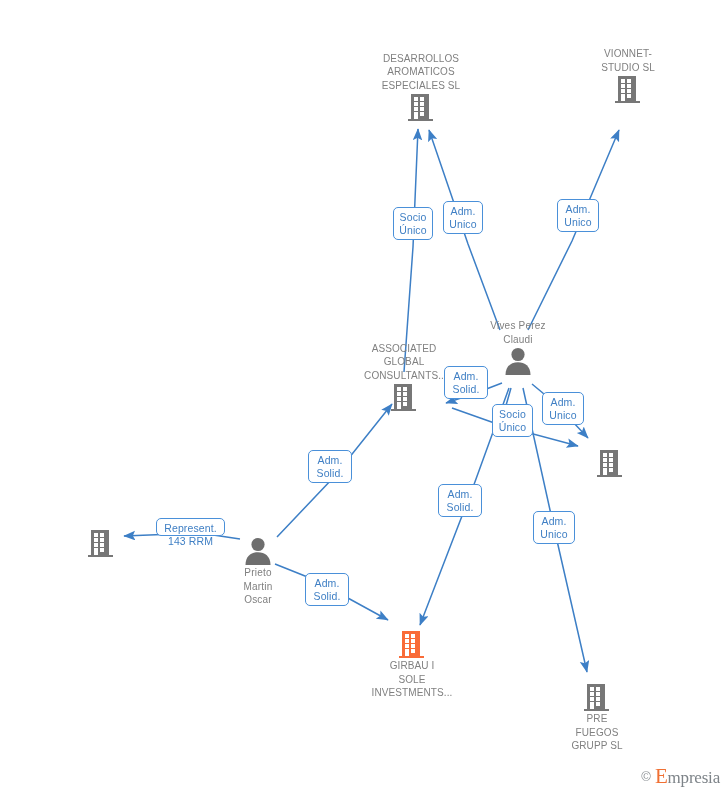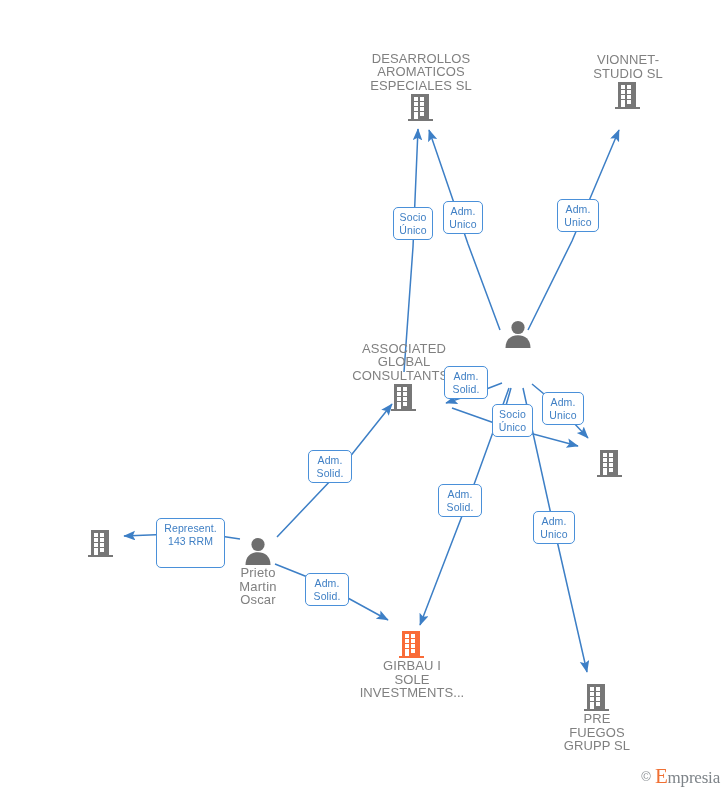--- a/index.html
+++ b/index.html
@@ -27,21 +27,21 @@
     pointer-events: none;
   }
   .node {
     position: absolute;
     width: 120px;
     margin-left: -60px;
     text-align: center;
     pointer-events: auto;
   }
   .node-label {
-    font-size: 13px;
+    font-size: 10px;
     line-height: 13.5px;
     color: #808080;
     letter-spacing: 0.1px;
     white-space: pre-line;
   }
   .node-label.person {
     color: #808080;
     letter-spacing: 0.2px;
   }
   .node-icon {
@@ -130,21 +130,21 @@
             <rect x="13" y="5" width="4" height="4" fill="#ffffff"></rect>
             <rect x="7" y="10" width="4" height="4" fill="#ffffff"></rect>
             <rect x="13" y="10" width="4" height="4" fill="#ffffff"></rect>
             <rect x="7" y="15" width="4" height="4" fill="#ffffff"></rect>
             <rect x="13" y="15" width="4" height="4" fill="#ffffff"></rect>
             <rect x="7" y="20" width="4" height="7" fill="#ffffff"></rect>
             <rect x="13" y="20" width="4" height="4" fill="#ffffff"></rect>
           </svg>
         </span>
       </div>
-      <div class="node company" style="top: 53px; left: 628px;">
+      <div class="node company" style="top: 47px; left: 628px;">
         <div class="node-label">VIONNET-
 STUDIO  SL</div>
         <span class="node-icon">
           <svg width="28" height="30" viewBox="0 0 28 30">
             <path d="M4 2 h18 v25 h4 v2 H1 v-2 h3 Z" fill="#777777"></path>
             <rect x="7" y="5" width="4" height="4" fill="#ffffff"></rect>
             <rect x="13" y="5" width="4" height="4" fill="#ffffff"></rect>
             <rect x="7" y="10" width="4" height="4" fill="#ffffff"></rect>
             <rect x="13" y="10" width="4" height="4" fill="#ffffff"></rect>
             <rect x="7" y="15" width="4" height="4" fill="#ffffff"></rect>
@@ -166,20 +166,22 @@
             <rect x="7" y="10" width="4" height="4" fill="#ffffff"></rect>
             <rect x="13" y="10" width="4" height="4" fill="#ffffff"></rect>
             <rect x="7" y="15" width="4" height="4" fill="#ffffff"></rect>
             <rect x="13" y="15" width="4" height="4" fill="#ffffff"></rect>
             <rect x="7" y="20" width="4" height="7" fill="#ffffff"></rect>
             <rect x="13" y="20" width="4" height="4" fill="#ffffff"></rect>
           </svg>
         </span>
       </div>
       <div class="node person" style="top: 319px; left: 518px;">
+        <div class="node-label person">Vives Perez
+Claudi</div>
         <span class="node-icon">
           <svg width="30" height="30" viewBox="0 0 30 30">
             <circle cx="15" cy="8.5" r="6.6" fill="#6e6e6e"></circle>
             <path d="M2.5 29 C2.5 20.2 8.1 16.2 15 16.2 C21.9 16.2 27.5 20.2 27.5 29 Z" fill="#6e6e6e"></path>
           </svg>
         </span>
       </div>
       <div class="node company" style="top: 448px; left: 610px;">
         <span class="node-icon">
           <svg width="28" height="30" viewBox="0 0 28 30">
@@ -260,21 +262,21 @@
     </div>
   <div id="label-layer">
       <div class="label-box" style="left: 393px; top: 207px; width: 40px; height: 33px;">Socio
 Único</div>
       <div class="label-box" style="left: 443px; top: 201px; width: 40px; height: 33px;">Adm.
 Unico</div>
       <div class="label-box" style="left: 557px; top: 199px; width: 42px; height: 33px;">Adm.
 Unico</div>
       <div class="label-box" style="left: 308px; top: 450px; width: 44px; height: 33px;">Adm.
 Solid.</div>
-      <div class="label-box" style="left: 156px; top: 518px; width: 69px; height: 50px;">Represent.
+      <div class="label-box" style="left: 156px; top: 518px; width: 69px; height: 18px;">Represent.
 143 RRM</div>
       <div class="label-box" style="left: 305px; top: 573px; width: 44px; height: 33px;">Adm.
 Solid.</div>
       <div class="label-box" style="left: 438px; top: 484px; width: 44px; height: 33px;">Adm.
 Solid.</div>
       <div class="label-box" style="left: 444px; top: 366px; width: 44px; height: 33px;">Adm.
 Solid.</div>
       <div class="label-box" style="left: 542px; top: 392px; width: 42px; height: 33px;">Adm.
 Unico</div>
       <div class="label-box" style="left: 492px; top: 404px; width: 41px; height: 33px;">Socio

